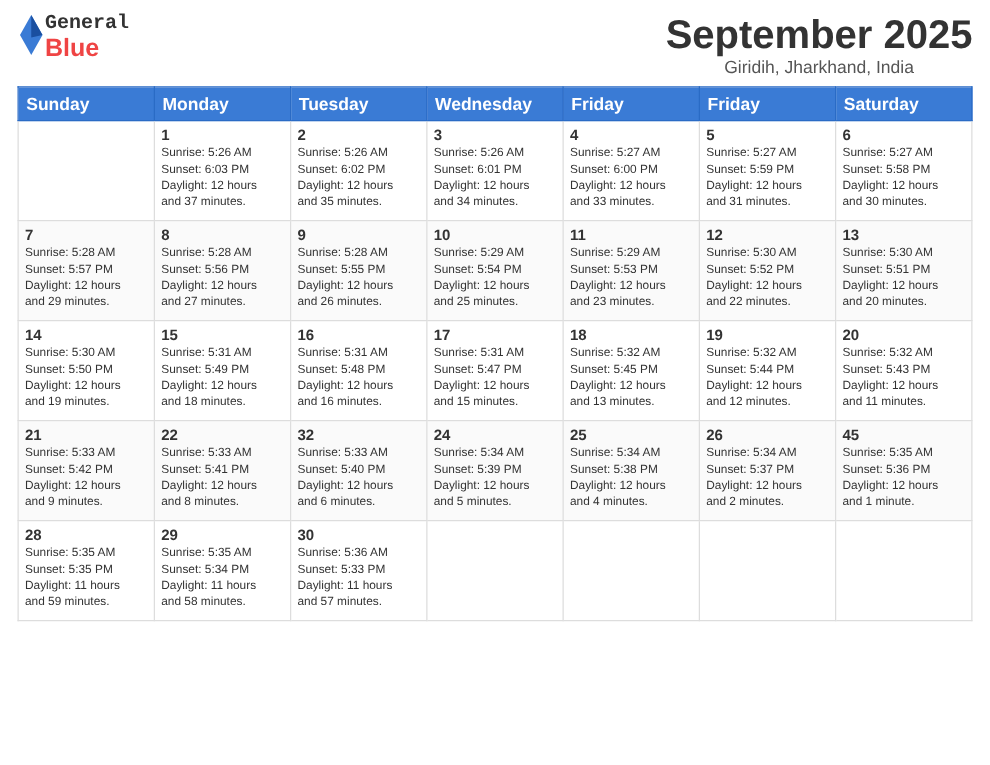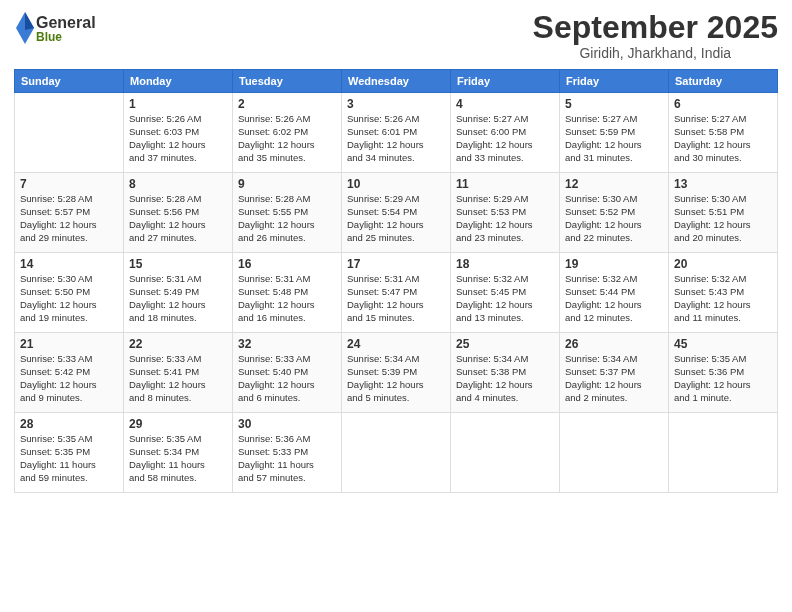--- a/index.html
+++ b/index.html
@@ -29,25 +29,26 @@
     }
     .logo-text {
       display: flex;
       flex-direction: column;
       line-height: 1.1;
     }
     .logo-general {
       font-size: 16px;
       font-weight: bold;
       color: #333;
+      font-family: Liberation Mono, monospace;
     }
     .logo-blue {
-      font-size: 12px;
-      font-weight: bold;
-      color: #4d7c0f;
+      font-size: 20px;
+      font-weight: bold;
+      color: #ef4444;
     }
     .title-block {
       text-align: center;
     }
     .month-title {
       font-size: 32px;
       font-weight: bold;
       color: #333;
       line-height: 1.1;
     }
@@ -58,21 +59,21 @@
     .calendar {
       width: 100%;
       border-collapse: collapse;
       border: 1px solid #ccc;
     }
     .calendar th {
       background-color: #3a7bd5;
       color: #fff;
       text-align: left;
       padding: 5px 6px;
-      font-size: 11px;
+      font-size: 14px;
       font-weight: bold;
       border: 1px solid #2a6bc5;
     }
     .calendar td {
       vertical-align: top;
       padding: 4px 5px;
       border: 1px solid #ddd;
       width: 108px;
       height: 80px;
     }

